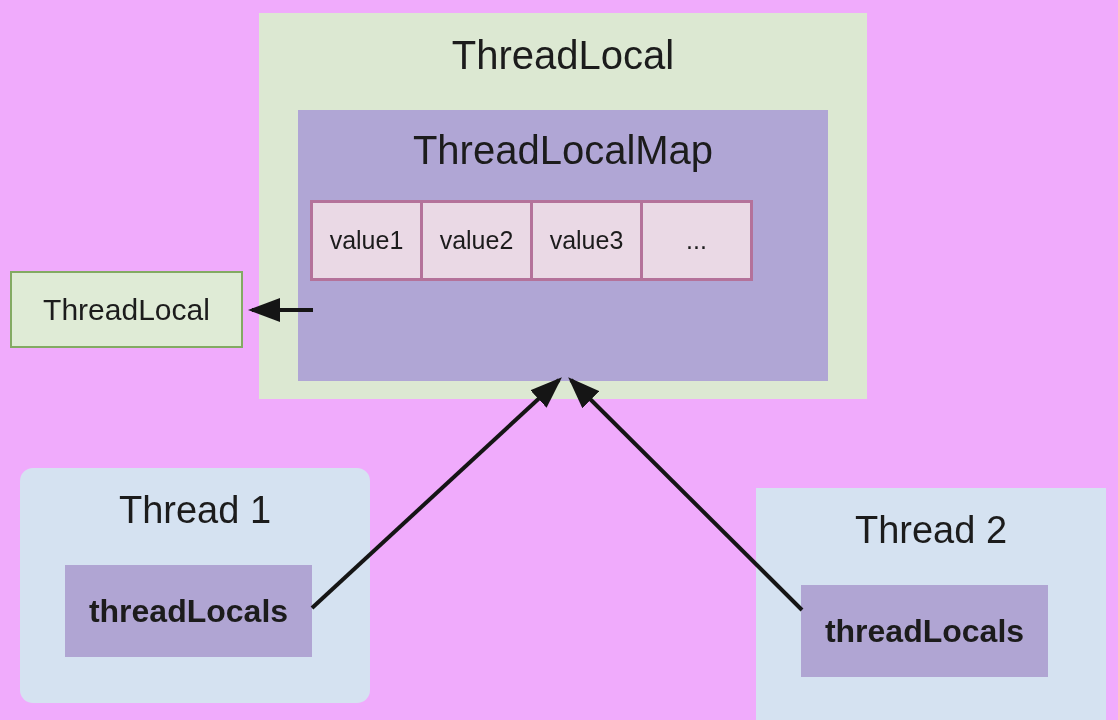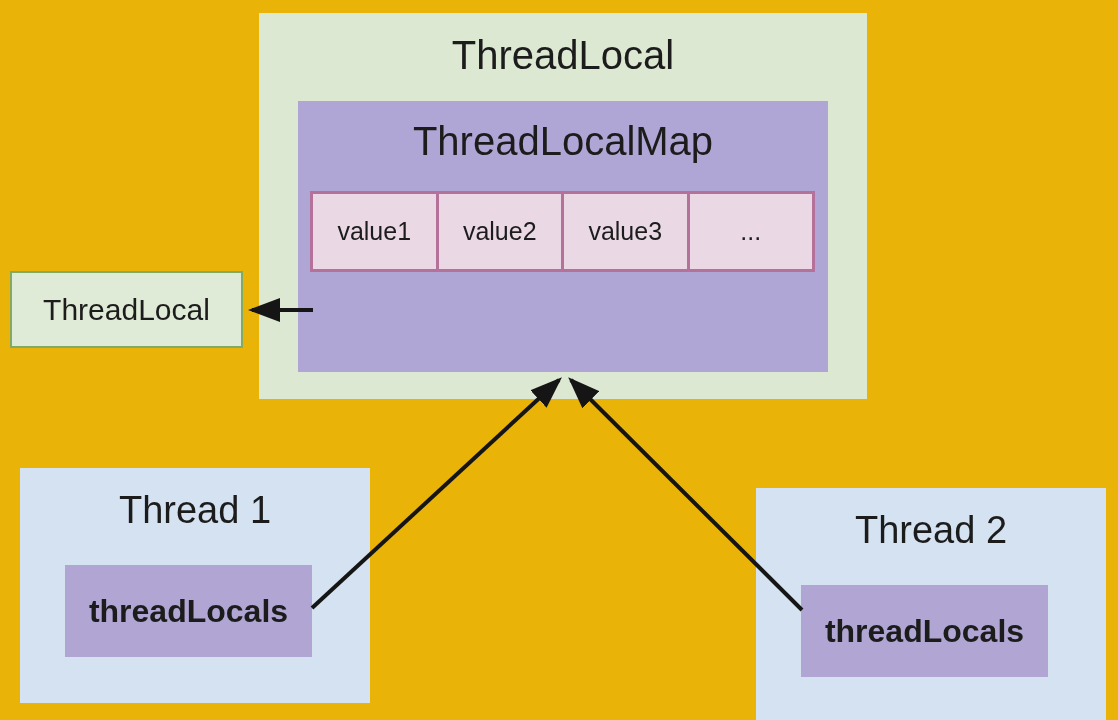--- a/index.html
+++ b/index.html
@@ -6,56 +6,56 @@
     margin: 0;
     padding: 0;
     background: #ffffff;
     font-family: "Liberation Sans", sans-serif;
     color: var(--text-color, #1c1c1c);
   }
   .canvas {
     position: relative;
     width: 1118px;
     height: 720px;
-    background: #eab308;
+    background: #f0abfc;
     overflow: hidden;
   }
   .box { position: absolute; box-sizing: border-box; }
 
   
   .green-outer {
     left: 259px; top: 13px;
     width: 608px; height: 386px;
     background: var(--outer-green-fill, #dce8d2);
   }
   .outer-title {
     padding-top: 19px;
     text-align: center;
     font-size: 40px;
     line-height: 46px;
     white-space: nowrap;
   }
 
   
   .purple-map {
-    left: 39px; top: 88px;
+    left: 39px; top: 97px;
     width: 530px; height: 271px;
     background: var(--map-purple-fill, #b0a6d5);
   }
   .map-title {
     padding-top: 17px;
     text-align: center;
     font-size: 40px;
     line-height: 46px;
     white-space: nowrap;
   }
   table.map-table {
     position: absolute;
     left: 12px; top: 90px;
-    width: 505px;
+    width: 443px;
     border-collapse: collapse;
     table-layout: fixed;
   }
   table.map-table td {
     width: 25%;
     height: 73px;
     background: var(--cell-pink-fill, #ead9e5);
     border: 3px solid var(--cell-border-rose, #b4729a);
     text-align: center;
     vertical-align: middle;
@@ -73,21 +73,21 @@
     justify-content: center;
     font-size: 30px;
     white-space: nowrap;
   }
 
   
   .thread {
     width: 350px; height: 235px;
     background: var(--thread-blue-fill, #d5e2f1);
   }
-  .thread-1 { left: 20px;  top: 468px; }
+  .thread-1 { left: 20px;  top: 468px; border-radius: 13px; }
   .thread-2 { left: 756px; top: 468px; margin-top: 20px; }
   .thread-title {
     padding-top: 20px;
     text-align: center;
     font-size: 38px;
     line-height: 44px;
     white-space: nowrap;
   }
   .field-box {
     position: absolute;

